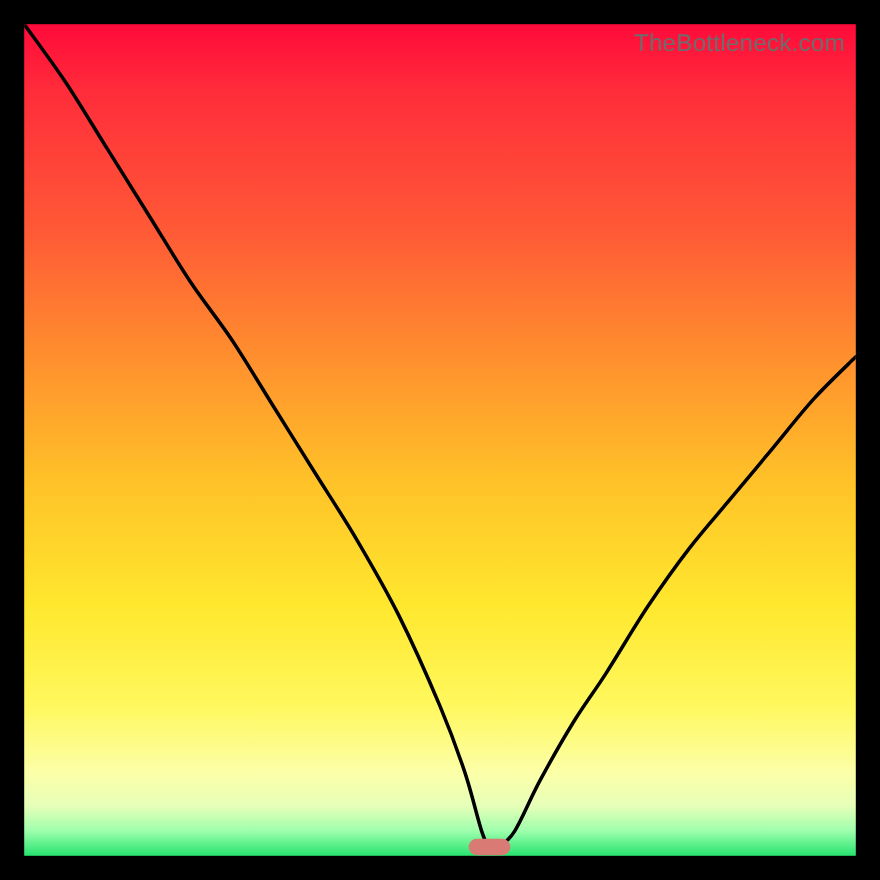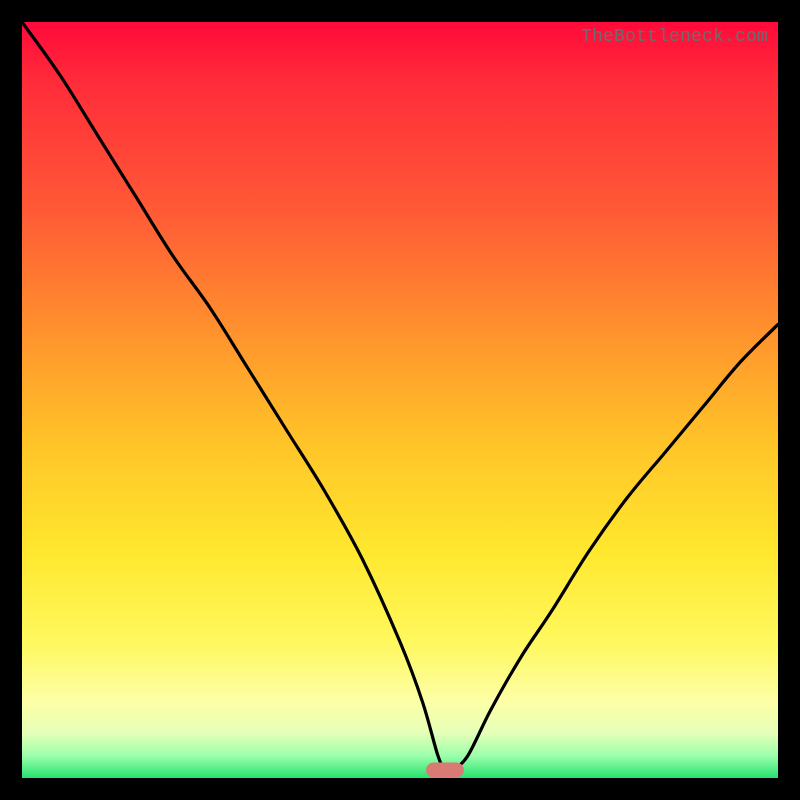--- a/index.html
+++ b/index.html
@@ -37,24 +37,23 @@
       #e6ffb8 94%,
       #9effac 97%,
       #26e36f 100%
     );
   }
   .watermark {
     position: absolute;
     top: 4px;
     right: 10px;
     color: #6d6d6d;
-    font-size: 18px;
+    font-size: 22px;
     letter-spacing: 0.2px;
     user-select: none;
-    font-family: Liberation Mono, monospace;
   }
   .curve {
     position: absolute;
     left: 0;
     top: 0;
     width: 756px;
     height: 756px;
     pointer-events: none;
   }
   .marker {

